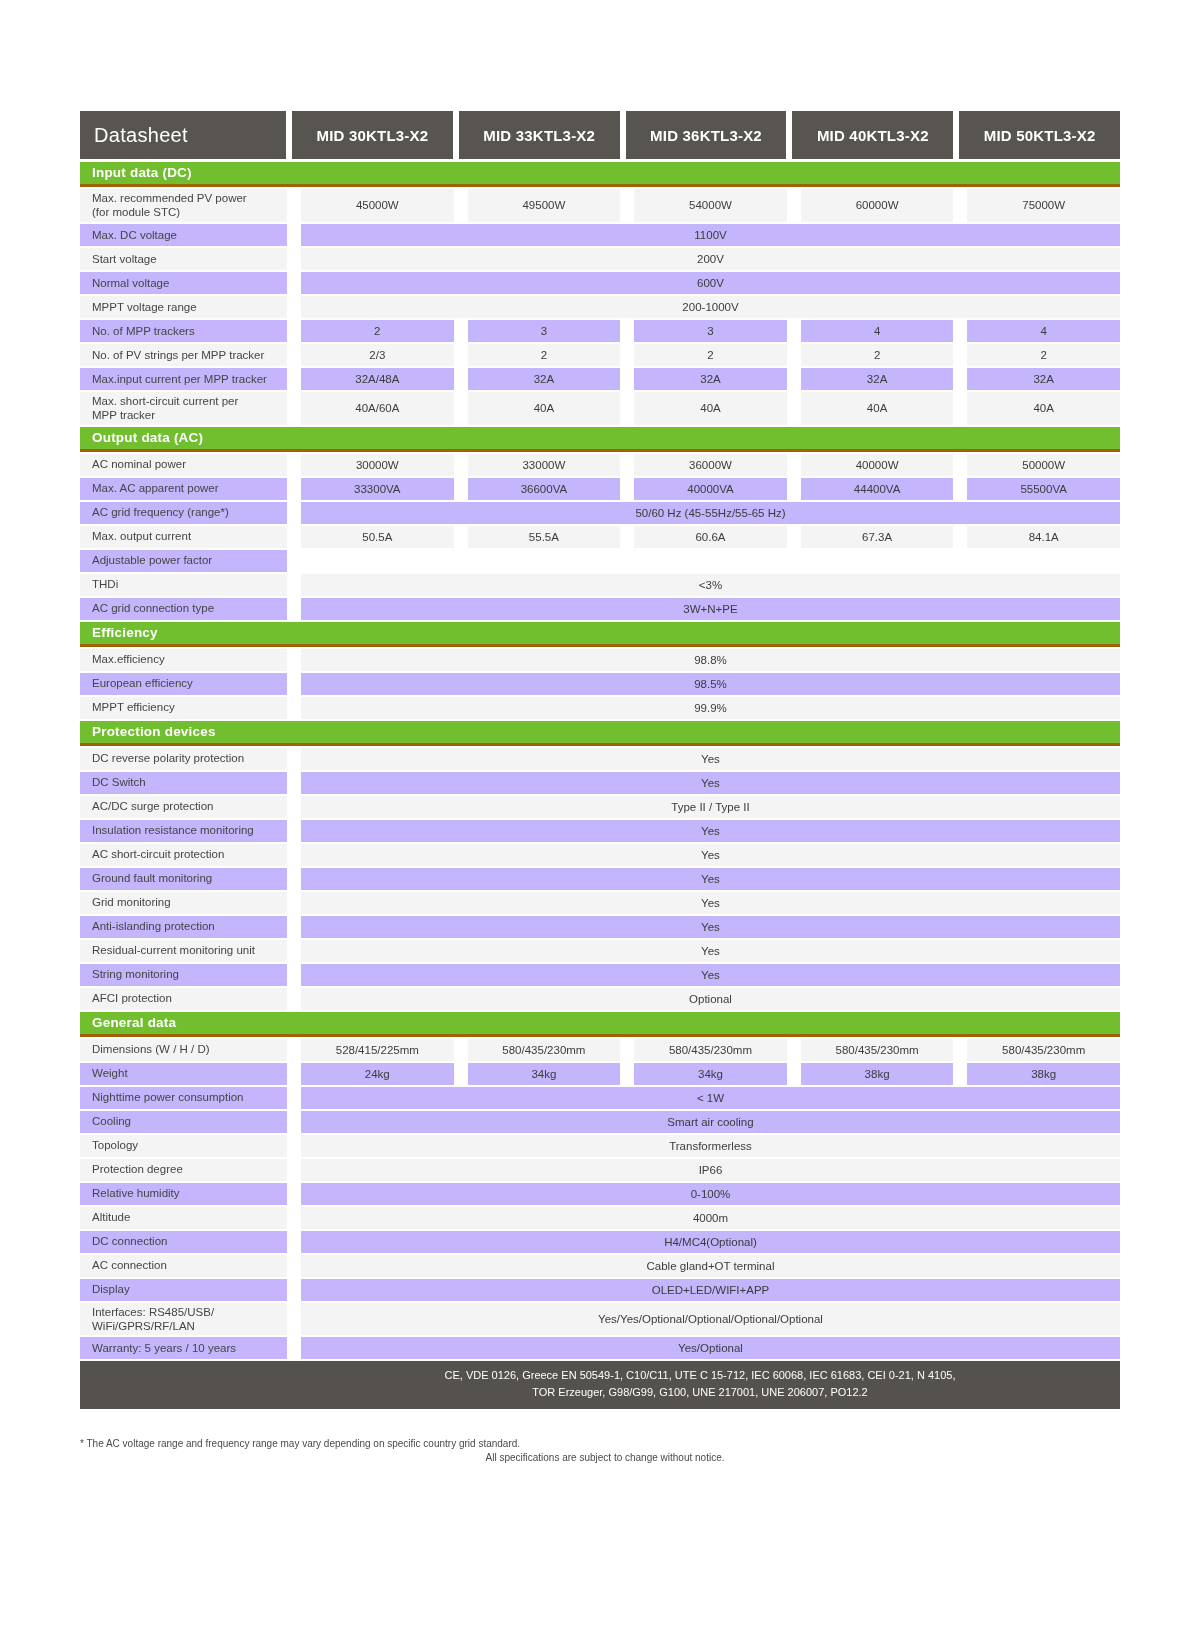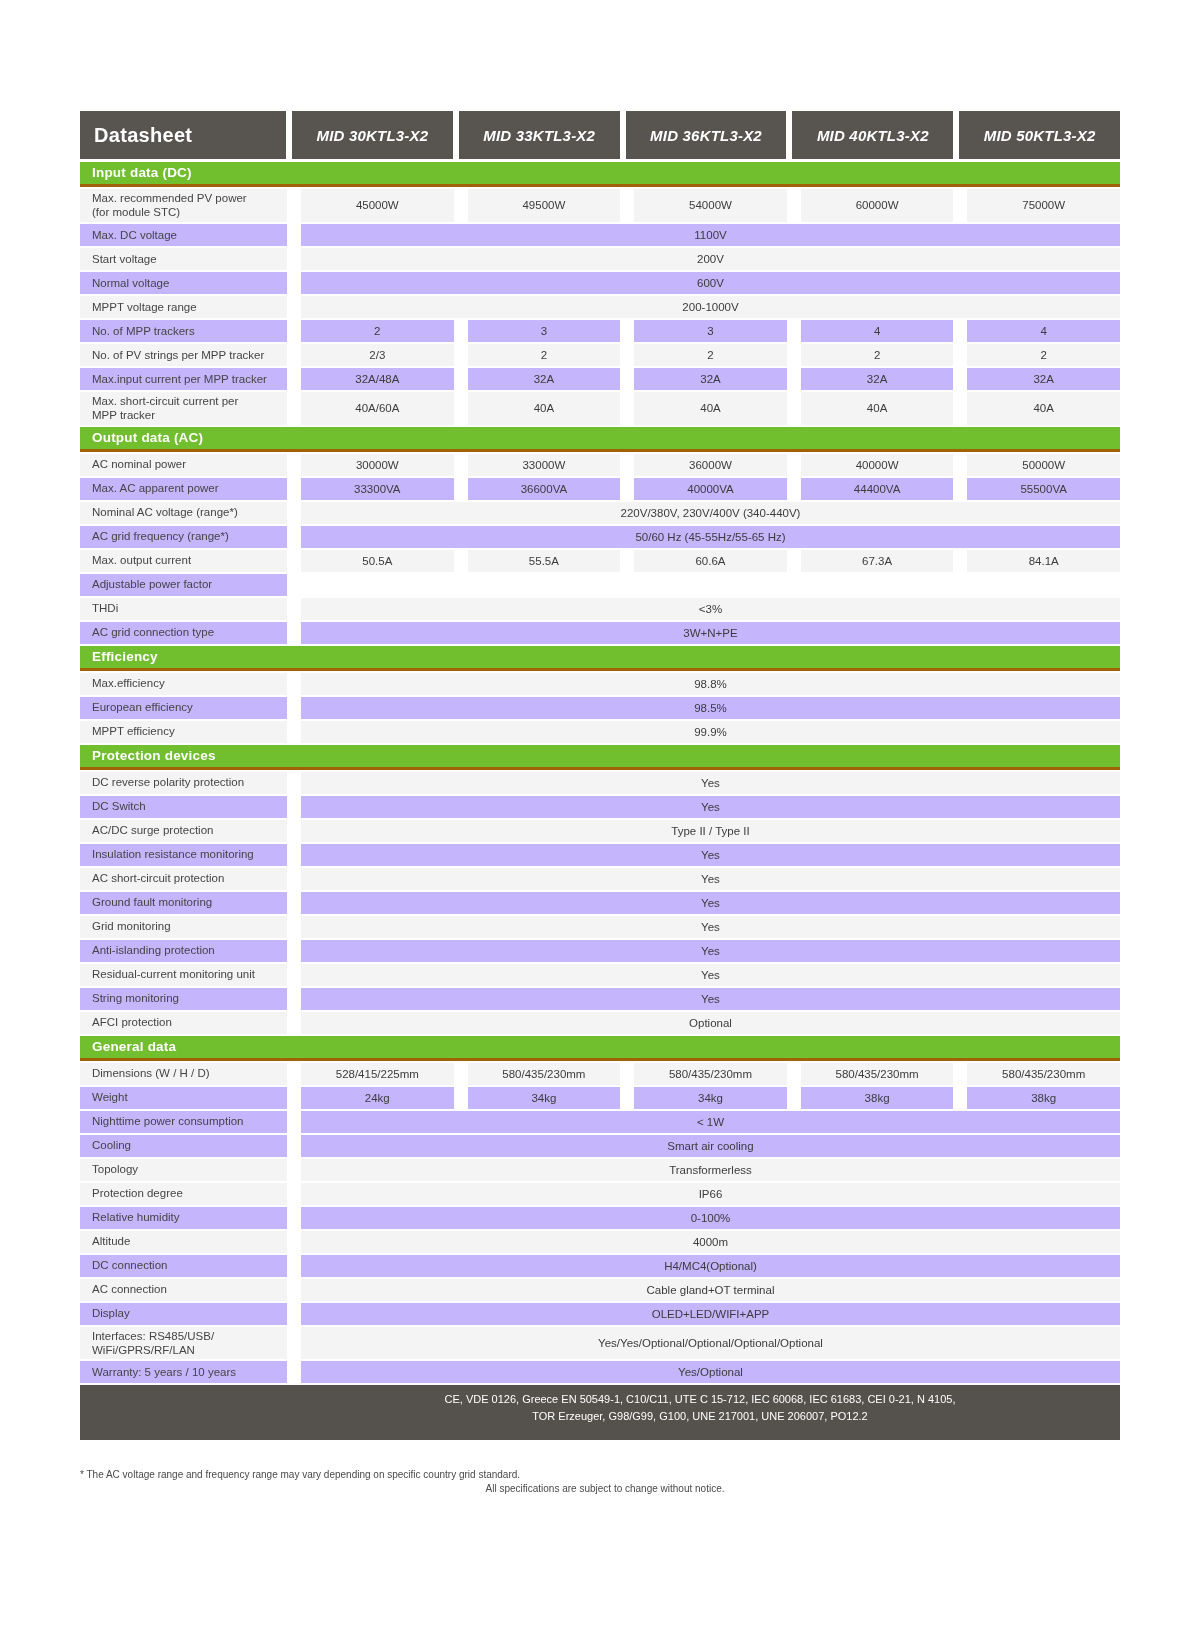--- a/index.html
+++ b/index.html
@@ -10,22 +10,22 @@
     overflow: hidden;
   }
   .page { padding: 111px 80px 0 80px; }
 
   
   .head-row { display: flex; gap: 6px; height: 48px; margin-bottom: 3px; }
   .head-cell {
     background: #585550; color: #ffffff;
     display: flex; align-items: center;
   }
-  .title-cell { flex: 0 0 192px; font-size: 20px; font-weight: 700; padding-left: 14px; letter-spacing: 0.3px; }
-  .model-cell { flex: 1; justify-content: center; font-weight: bold; font-size: 15px; letter-spacing: 0.2px; font-style: italic; }
+  .title-cell { flex: 0 0 192px; font-size: 20px; font-weight: 400; padding-left: 14px; letter-spacing: 0.3px; }
+  .model-cell { flex: 1; justify-content: center; font-weight: bold; font-size: 15px; letter-spacing: 0.2px; }
 
   
   .section-bar {
     margin-top: 2px;
     background: #71be2f;
     border-bottom: 3px solid #a16207;
     color: #ffffff; font-weight: bold; font-size: 13.5px;
     height: 22px; line-height: 22px;
     padding-left: 12px; letter-spacing: 0.2px;
   }
@@ -42,21 +42,21 @@
     flex: 1; justify-content: center; text-align: center;
     font-size: 11.5px; color: #3c3c3c; padding: 2px 0;
   }
   .stripe-a .cell { background: #f4f4f4; }
   .stripe-b .cell { background: #c4b5fd; }
 
   
   .footer-bar {
     margin-top: 2px;
     background: #55524d; color: #ffffff;
-    padding: 6px 0 16px 0;
+    padding: 6px 0 9px 0;
   }
   .footer-bar .inner {
     margin-left: 200px;
     text-align: center;
     font-size: 11px; line-height: 1.5;
   }
 
   
   .footnote {
     margin-top: 28px;
@@ -149,24 +149,20 @@
           <div class="cell value">50000W</div>
         </div>
         <div class="row stripe-b">
           <div class="cell label">Max. AC apparent power</div>
           <div class="cell value">33300VA</div>
           <div class="cell value">36600VA</div>
           <div class="cell value">40000VA</div>
           <div class="cell value">44400VA</div>
           <div class="cell value">55500VA</div>
         </div>
-        <div class="row stripe-a">
-          <div class="cell label">Nominal AC voltage (range*)</div>
-          <div class="cell value">220V/380V, 230V/400V  (340-440V)</div>
-        </div>
         <div class="row stripe-b">
           <div class="cell label">AC grid frequency (range*)</div>
           <div class="cell value">50/60 Hz (45-55Hz/55-65 Hz)</div>
         </div>
         <div class="row stripe-a">
           <div class="cell label">Max. output current</div>
           <div class="cell value">50.5A</div>
           <div class="cell value">55.5A</div>
           <div class="cell value">60.6A</div>
           <div class="cell value">67.3A</div>

